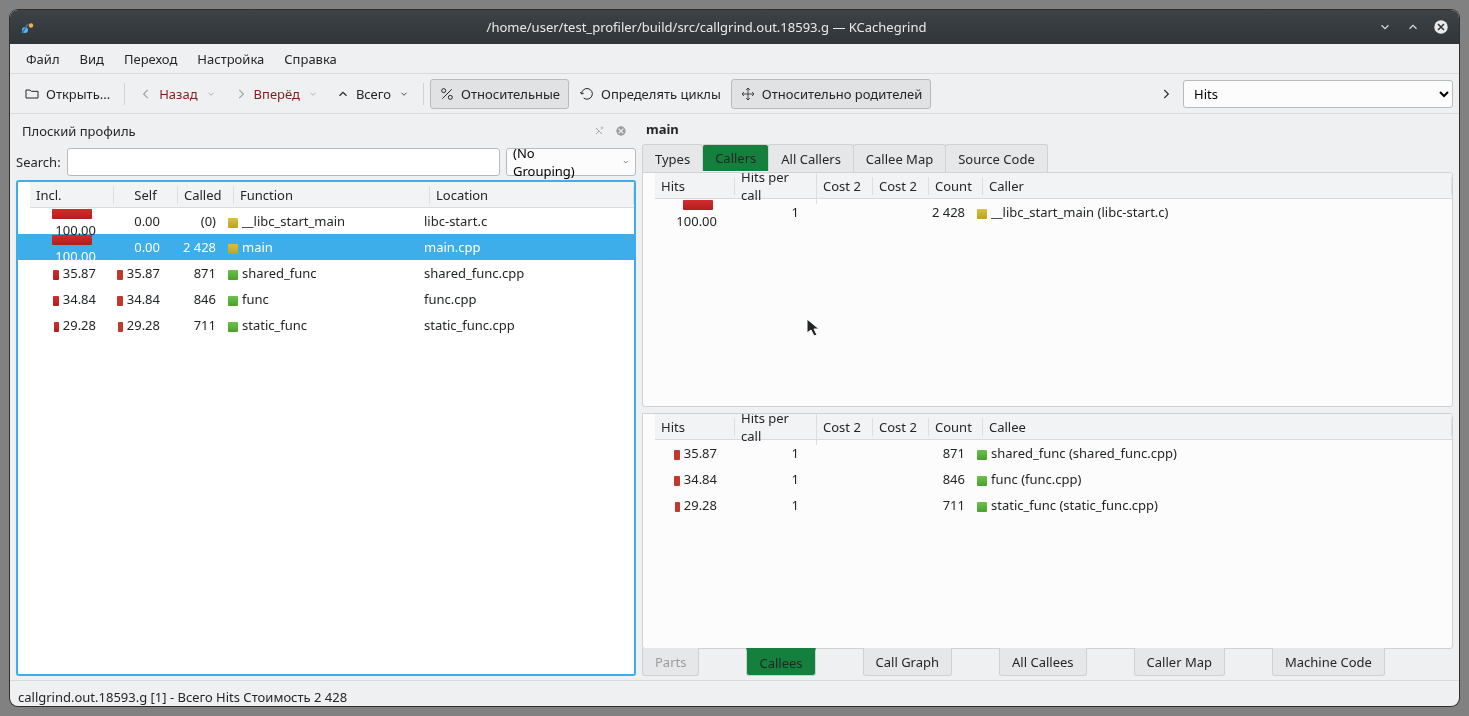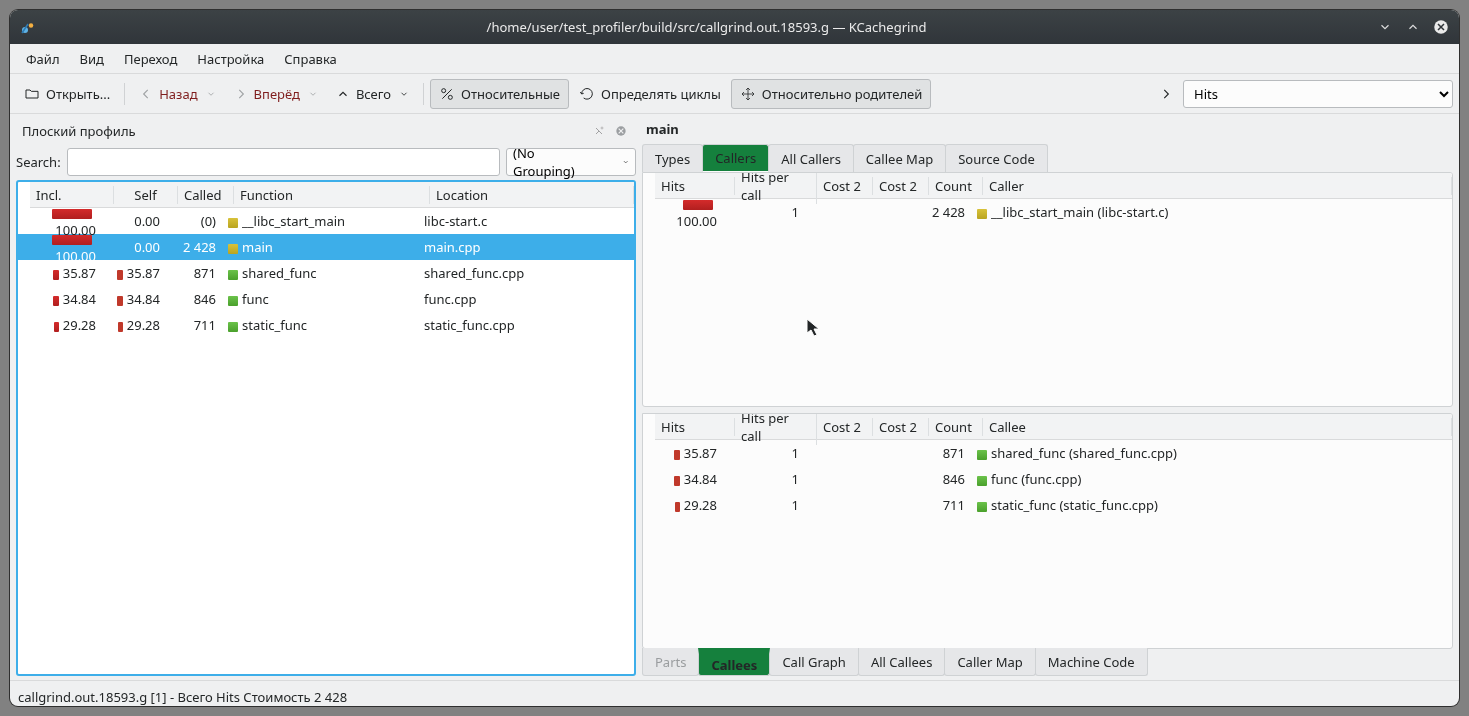--- a/index.html
+++ b/index.html
@@ -54,23 +54,23 @@
   .funcname { font-weight:bold; padding:2px 4px 6px 4px; color:#232627;}
   .tabs { display:flex;}
   .tab { height:28px; padding:0 12px; display:flex; align-items:center; border:1px solid #cfd2d4; border-bottom:none; background:#e6e7e9; margin-right:-1px; color:#232627; cursor:pointer; border-top-left-radius:3px;border-top-right-radius:3px;}
   .tab.active{ background:#15803d; border-bottom:1px solid #fcfcfc; position:relative; z-index:1;}
   .panel { border:1px solid #cfd2d4; border-radius:3px; border-top-left-radius:0; background:#fcfcfc; overflow:hidden;}
   .panel .thead{ background:#f2f3f4;}
   .rp-top{ display:flex; flex-direction:column; flex:1; min-height:0;}
   .rp-top .panel{ flex:1; overflow:auto;}
   .rp-bot{ display:flex; flex-direction:column; flex:1; min-height:0; margin-top:6px;}
   .rp-bot .panel{ flex:1; overflow:auto;}
-  .tabs-bot{ display:flex; margin-top:-1px;}
+  .tabs-bot{ display:flex; margin-top:-1px;gap:48px;}
   .tabs-bot .tab{ border-top:none; border-bottom:1px solid #cfd2d4; border-top-left-radius:0;border-top-right-radius:0; border-bottom-left-radius:3px;border-bottom-right-radius:3px;}
-  .tabs-bot .tab.active{ border-top:6px solid #15803d;font-weight:bold;}
+  .tabs-bot .tab.active{ border-top:3px solid #15803d;}
   .tabs-bot .tab.disabled{color:#9a9d9f;}
   .c2-hits{width:80px;} .c2-hpc{width:82px;} .c2-c2a{width:56px;} .c2-c2b{width:56px;} .c2-cnt{width:54px;} .c2-callee{flex:1;}
   .statusbar{ height:26px; display:flex; align-items:flex-end; padding:0 8px; border-top:1px solid #d9dadb; color:#232627;}
   .cursor-img{ position:absolute; pointer-events:none;}
 </style>
 </head>
 <body>
 
 <div class="win">
   <div class="titlebar">

